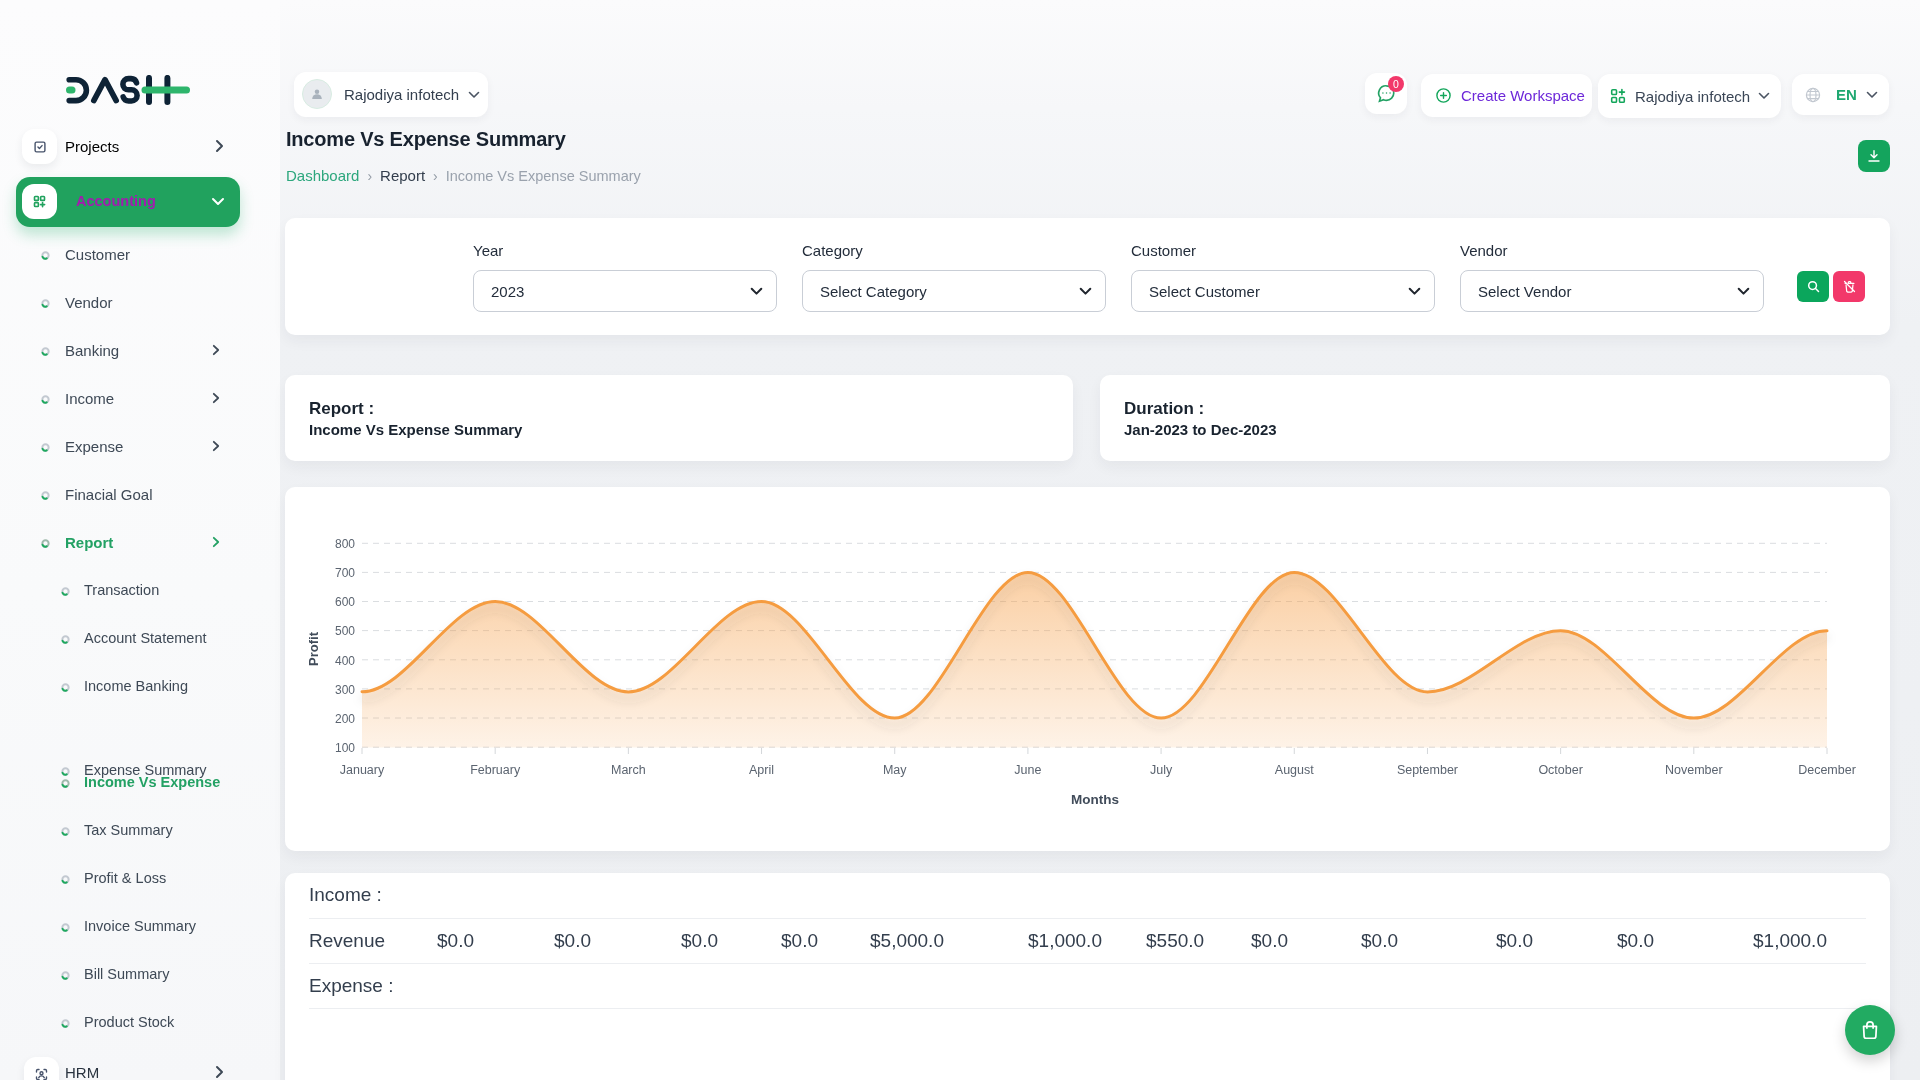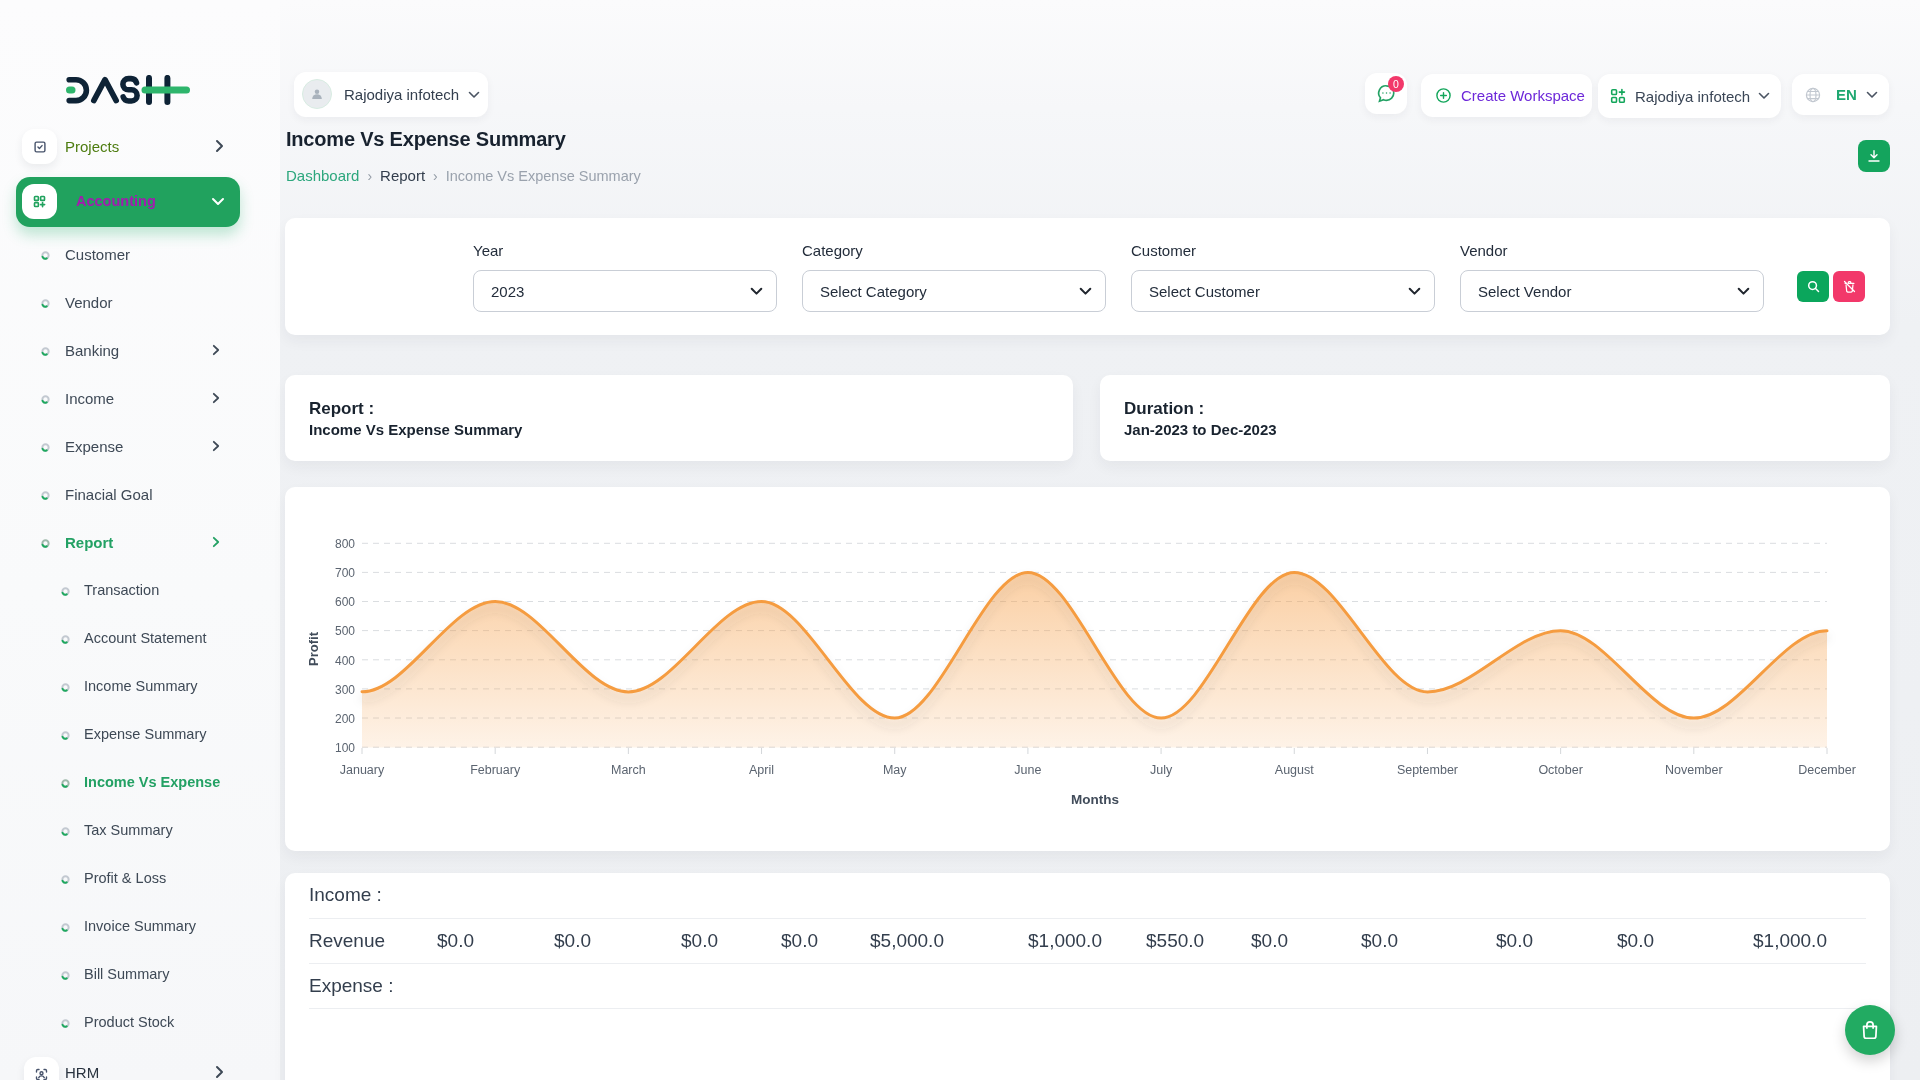--- a/index.html
+++ b/index.html
@@ -56,21 +56,21 @@
   <rect x="75.5" y="11.5" width="48.5" height="7" rx="3.5" fill="#2eb56c"></rect>
 </svg>
 
 <div class="iconbox" style="left:22px;top:129px;">
   <svg width="14" height="14" viewBox="0 0 24 24" fill="none" stroke="#47536b" stroke-width="2.4" stroke-linecap="round" stroke-linejoin="round">
     <rect x="3.6" y="3.6" width="16.8" height="16.8" rx="2.5"></rect>
     <path d="M8.5 12.2 L11 14.7 L15.5 9.6"></path>
   </svg>
 </div>
 <div class="mitem" style="top:134px;">
-    <span class="txt" style="font-size:15px;color:#4d7c0f;">Projects</span>
+    <span class="txt" style="font-size:15px;color:#000000;">Projects</span>
   <svg class="chev" style="left:215px;" width="9" height="14" viewBox="0 0 9 14" fill="none" stroke="#3e4956" stroke-width="2" stroke-linecap="round" stroke-linejoin="round">
       <path d="M2 2 L7 7 L2 12"></path>
     </svg>
 </div>
 
 <div class="abs" style="left:16px;top:177px;width:224px;height:50px;background:#21a25e;border-radius:14px;box-shadow:0 8px 14px rgba(35,177,108,.28);"></div>
 <div class="iconbox" style="left:22px;top:184px;box-shadow:none;">
   <svg width="15" height="15" viewBox="0 0 24 24" fill="none" stroke="#21a25e" stroke-width="2.6" stroke-linecap="round" stroke-linejoin="round">
     <rect x="4" y="4" width="6.2" height="6.2" rx="1.2"></rect>
     <rect x="13.8" y="4" width="6.2" height="6.2" rx="1.2"></rect>
@@ -157,23 +157,23 @@
           <circle cx="5" cy="5" r="3.5" stroke="#c3c9d1" stroke-width="2.2"></circle>
           <path d="M 1.7 6.5 A 3.5 3.5 0 0 0 6.3 8.2" stroke="#1ea95f" stroke-width="2.2" stroke-linecap="round"></path>
         </svg></span>
       <span class="stxt " style="">Account Statement</span>
     </div>
     <div class="mitem" style="top:674px;">
       <span class="sbullet"><svg width="9" height="9" viewBox="0 0 10 10" fill="none">
           <circle cx="5" cy="5" r="3.5" stroke="#c3c9d1" stroke-width="2.2"></circle>
           <path d="M 1.7 6.5 A 3.5 3.5 0 0 0 6.3 8.2" stroke="#1ea95f" stroke-width="2.2" stroke-linecap="round"></path>
         </svg></span>
-      <span class="stxt " style="">Income Summary</span>
-    </div>
-    <div class="mitem" style="top:722px;padding-left:40px;">
+      <span class="stxt " style="">Income Banking</span>
+    </div>
+    <div class="mitem" style="top:758px;padding-left:40px;">
       <span class="sbullet"><svg width="9" height="9" viewBox="0 0 10 10" fill="none">
           <circle cx="5" cy="5" r="3.5" stroke="#c3c9d1" stroke-width="2.2"></circle>
           <path d="M 1.7 6.5 A 3.5 3.5 0 0 0 6.3 8.2" stroke="#1ea95f" stroke-width="2.2" stroke-linecap="round"></path>
         </svg></span>
       <span class="stxt " style="">Expense Summary</span>
     </div>
     <div class="mitem" style="top:770px;">
       <span class="sbullet"><svg width="9" height="9" viewBox="0 0 10 10" fill="none">
           <circle cx="5" cy="5" r="3.5" stroke="#9fb9ac" stroke-width="2.2"></circle>
           <path d="M 1.7 6.5 A 3.5 3.5 0 0 0 6.3 8.2" stroke="#1ea95f" stroke-width="2.2" stroke-linecap="round"></path>

